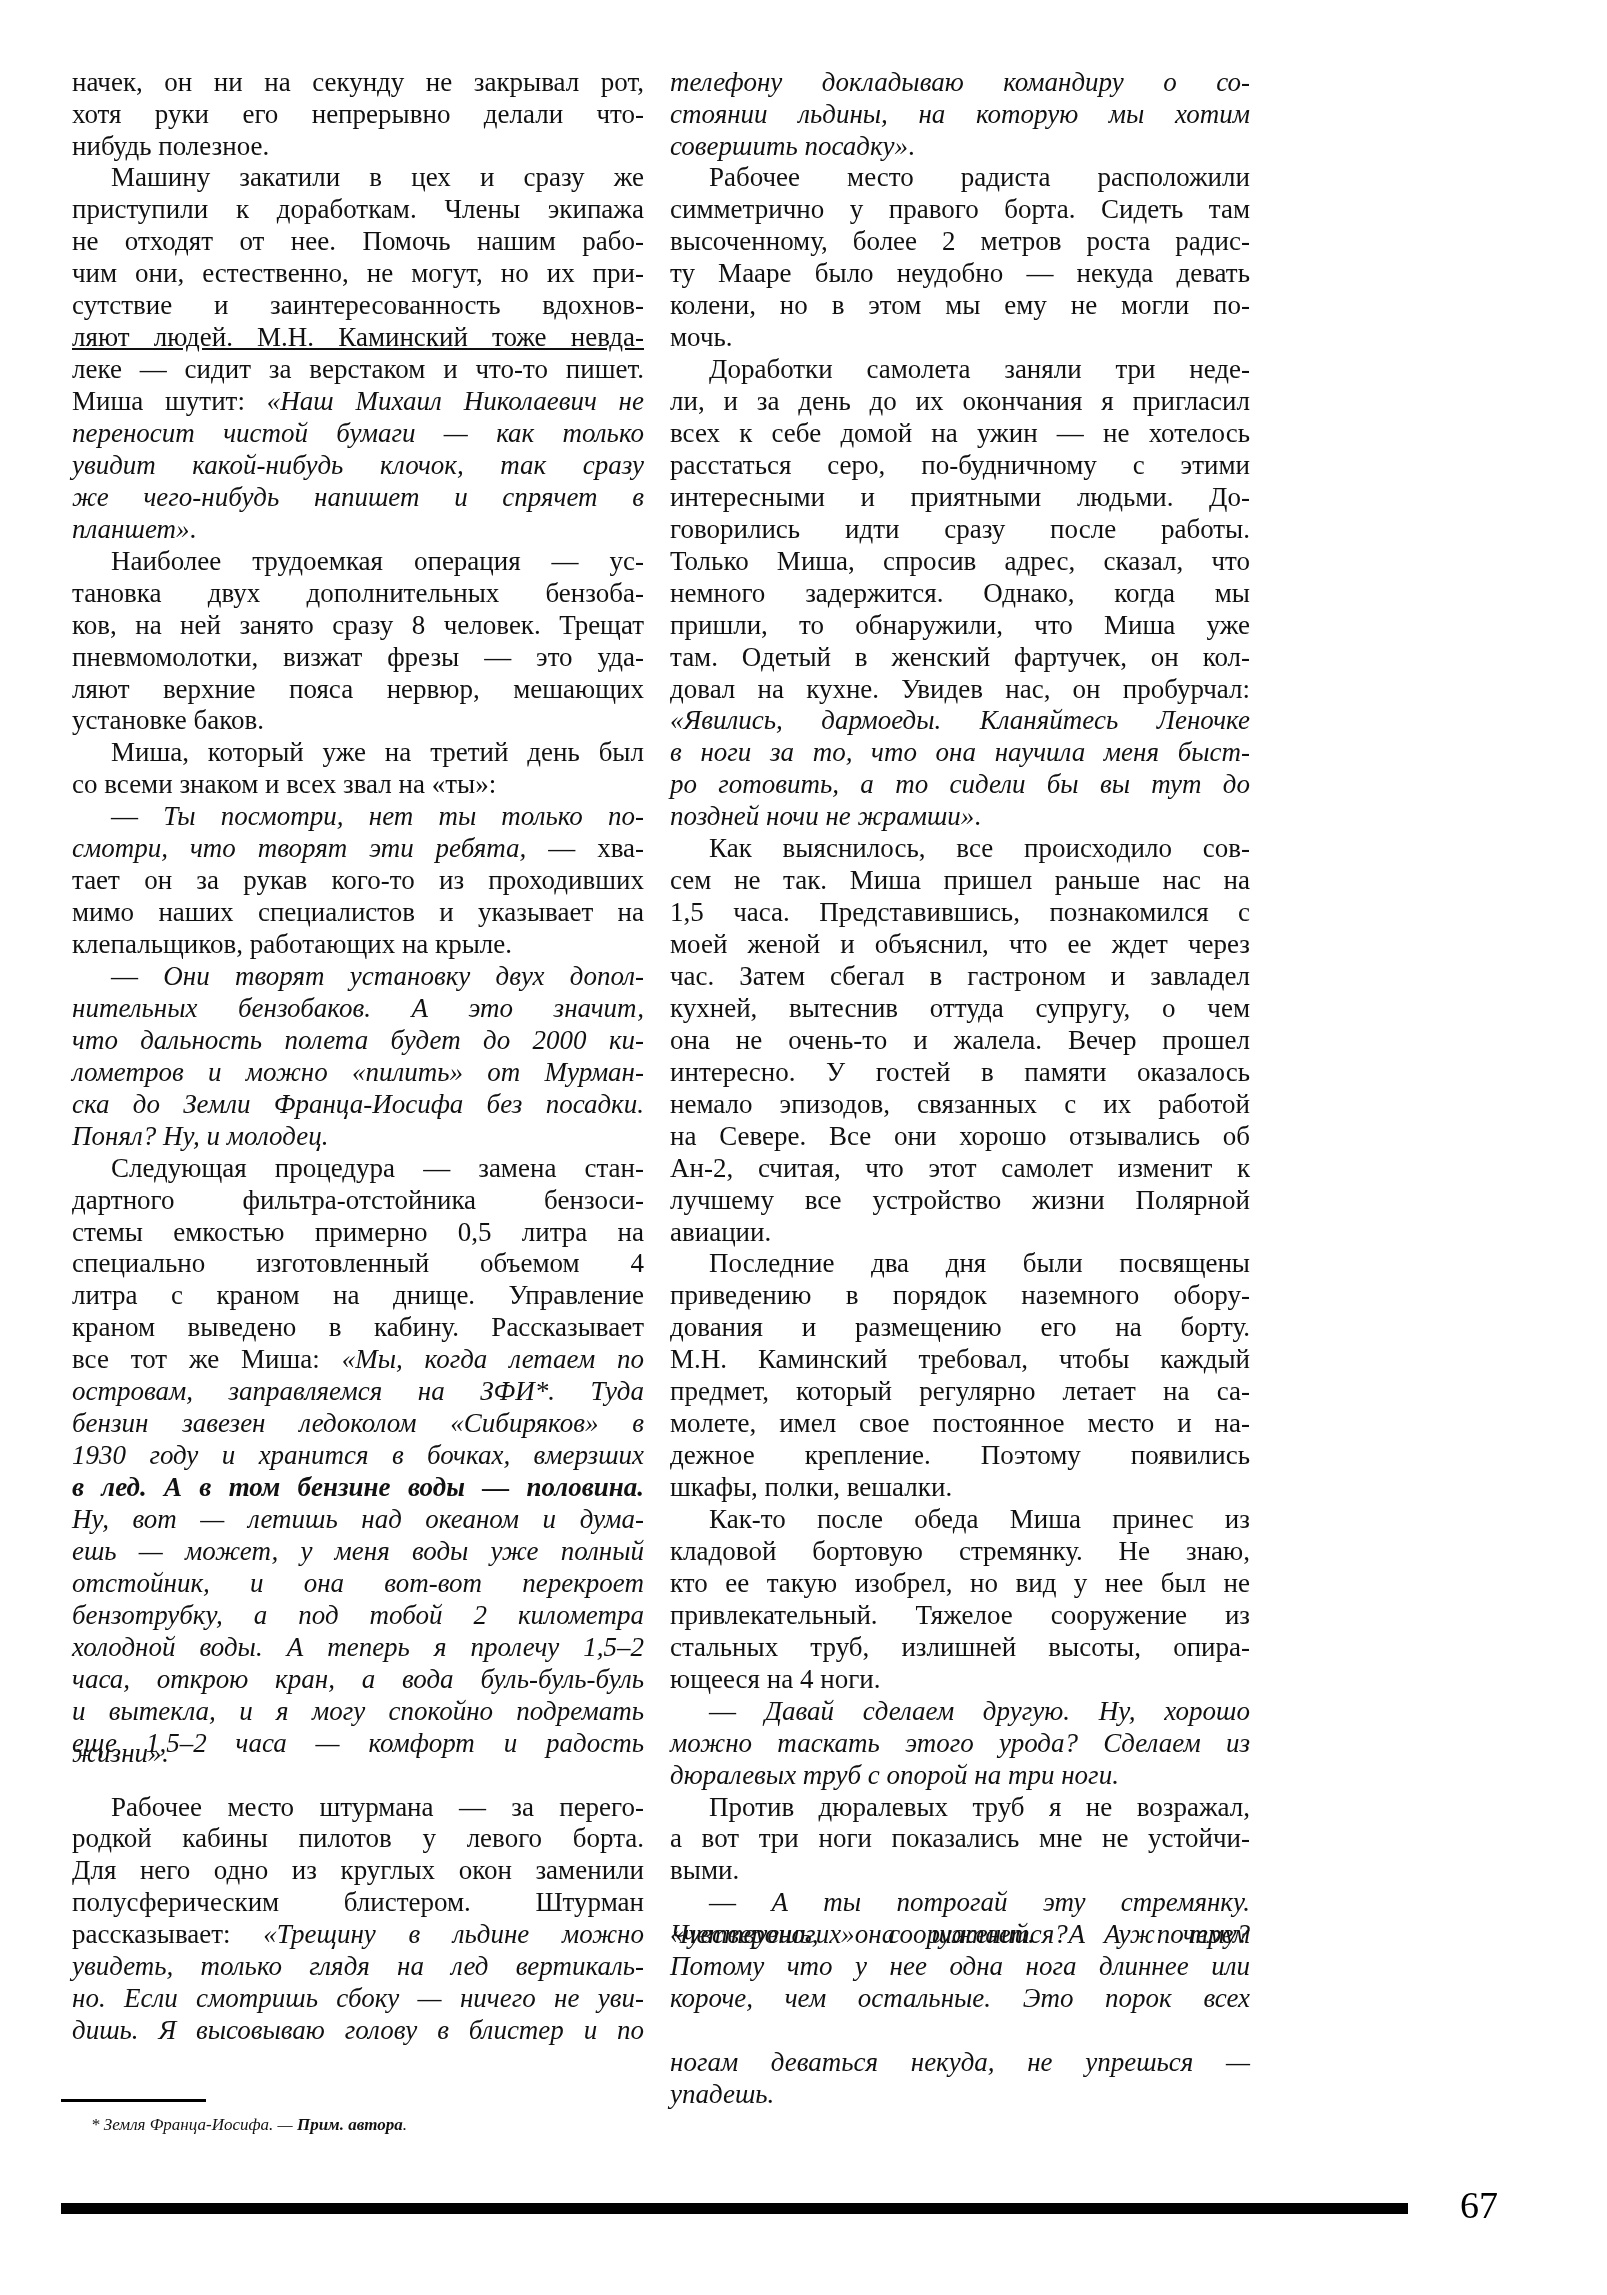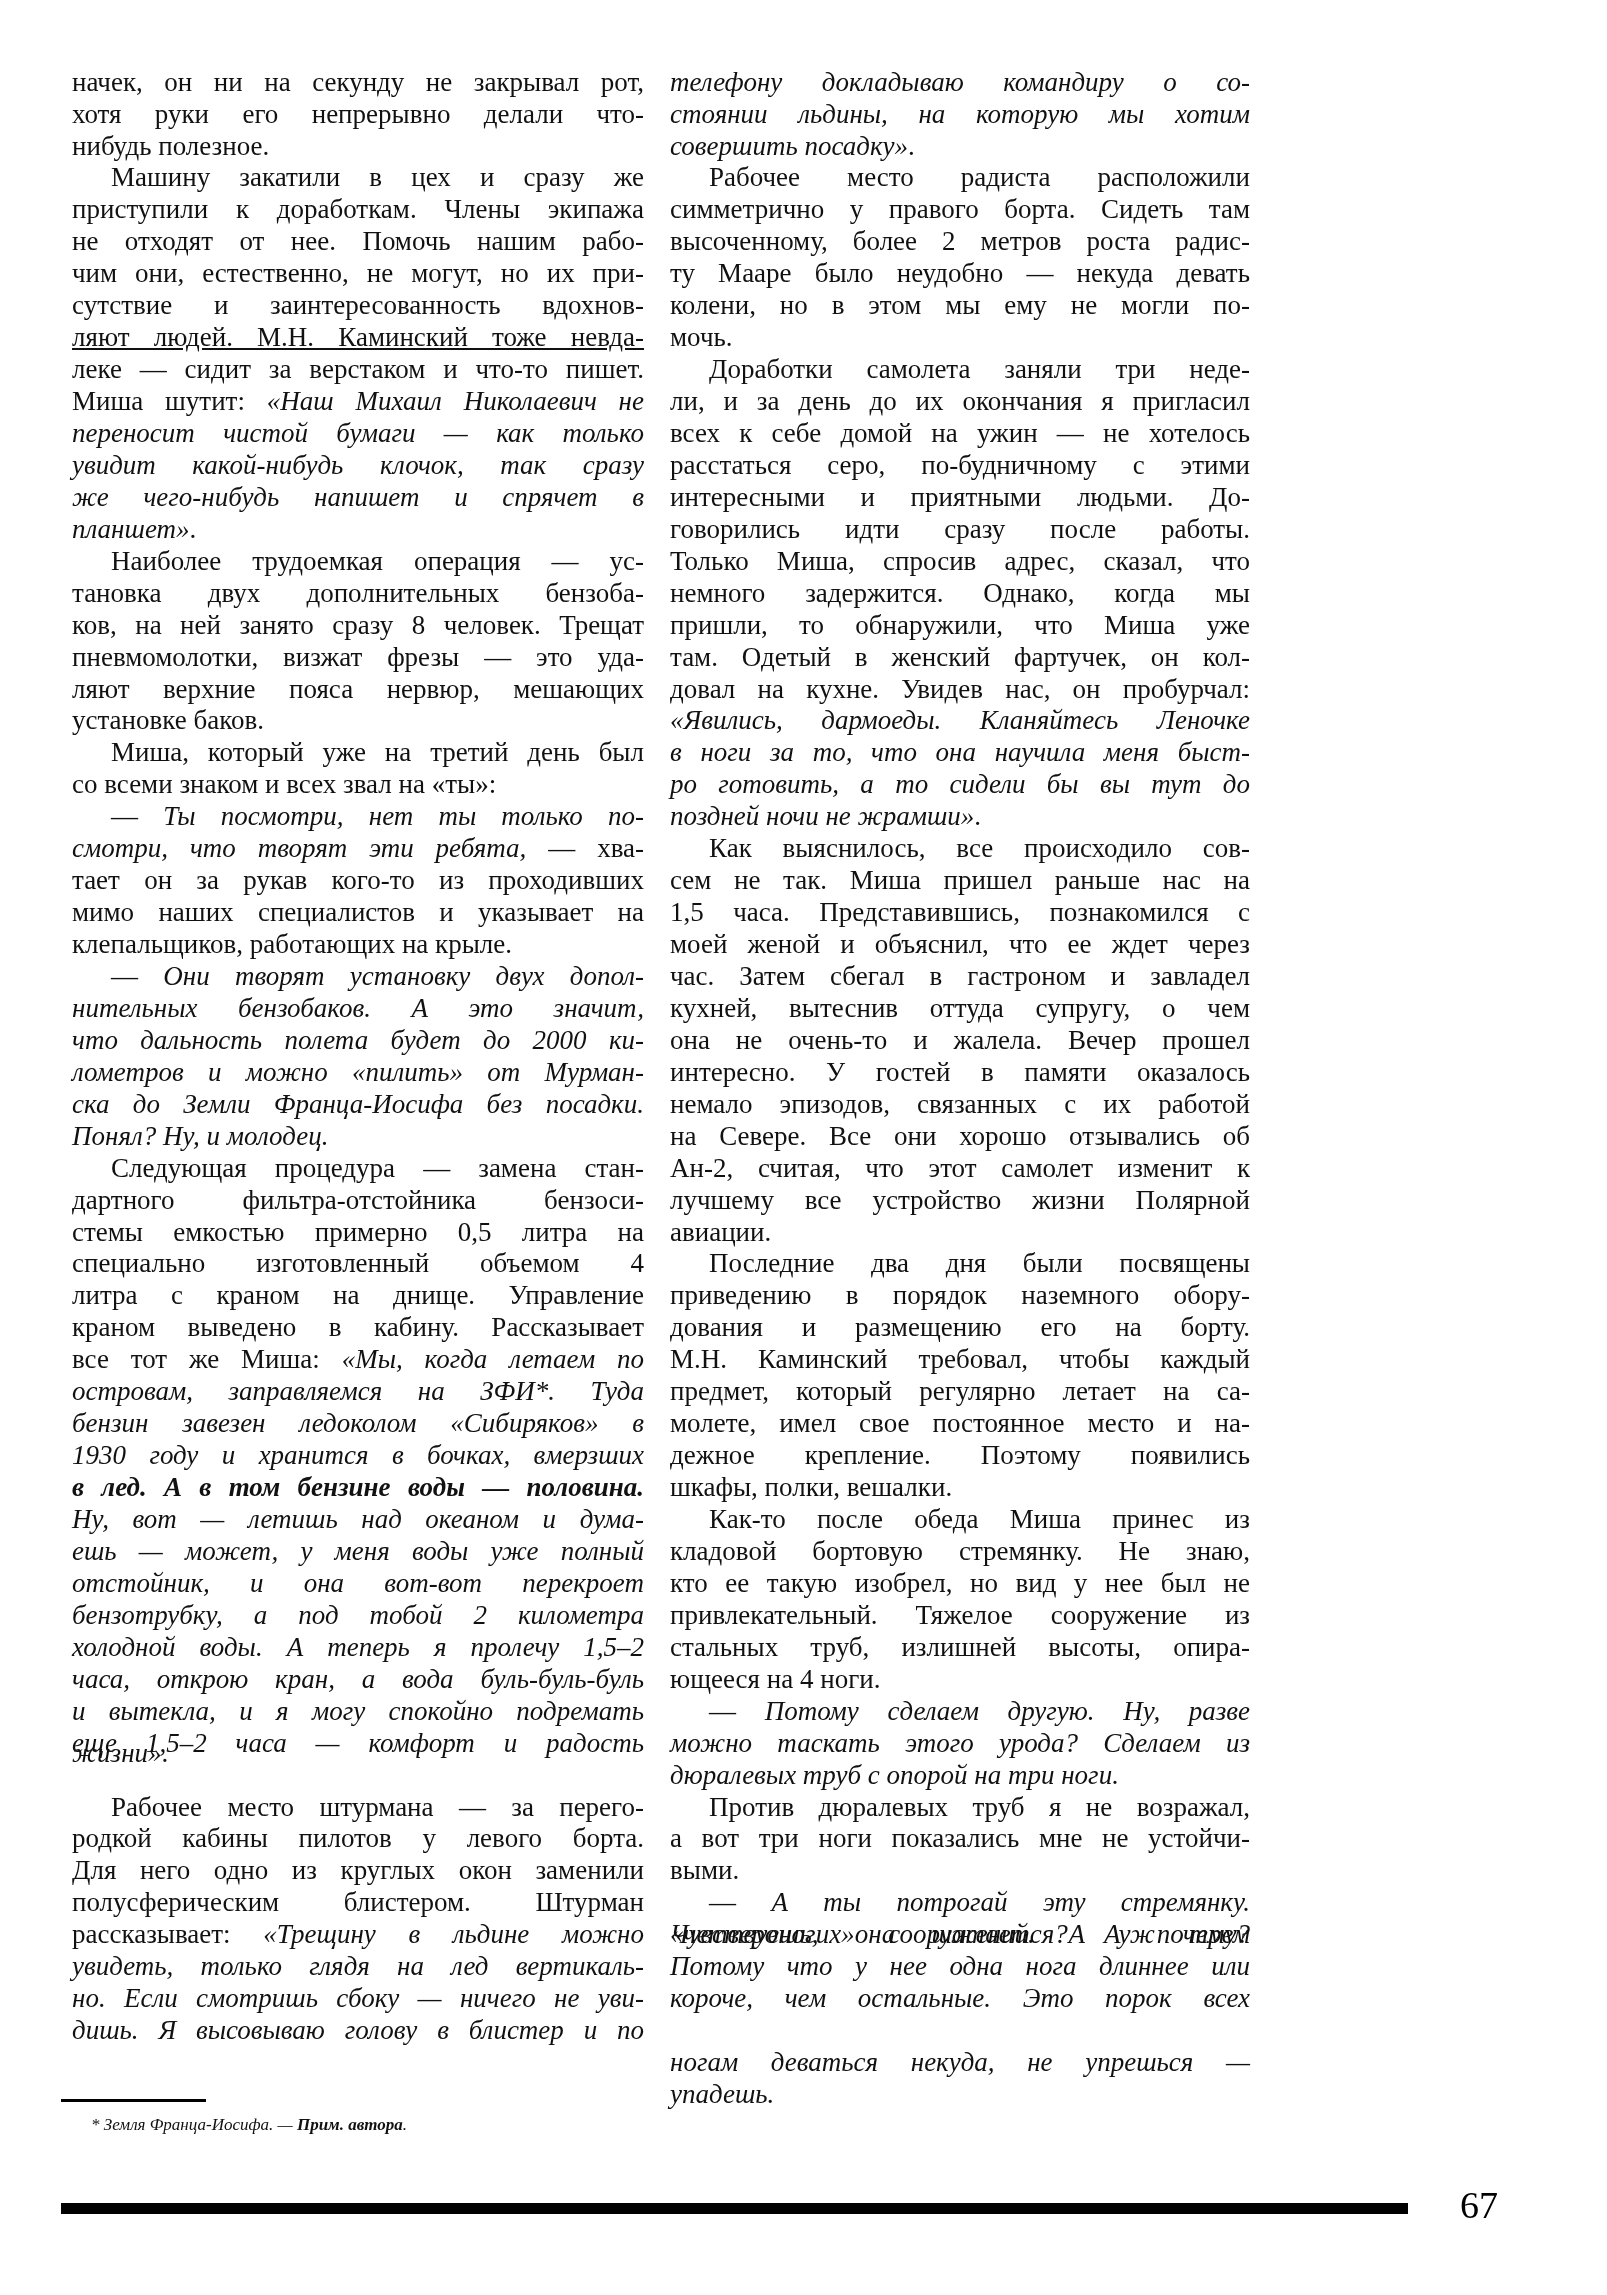--- a/index.html
+++ b/index.html
@@ -143,21 +143,21 @@
       <div class="line" style="top: 1375px;"><span>предмет, который регулярно летает на са-</span></div>
       <div class="line" style="top: 1407px;"><span>молете, имел свое постоянное место и на-</span></div>
       <div class="line" style="top: 1439px;"><span>дежное крепление. Поэтому появились</span></div>
       <div class="line last" style="top: 1471px;"><span>шкафы, полки, вешалки.</span></div>
       <div class="line indent" style="top: 1503px;"><span>Как-то после обеда Миша принес из</span></div>
       <div class="line" style="top: 1535px;"><span>кладовой бортовую стремянку. Не знаю,</span></div>
       <div class="line" style="top: 1567px;"><span>кто ее такую изобрел, но вид у нее был не</span></div>
       <div class="line" style="top: 1599px;"><span>привлекательный. Тяжелое сооружение из</span></div>
       <div class="line" style="top: 1631px;"><span>стальных труб, излишней высоты, опира-</span></div>
       <div class="line last" style="top: 1663px;"><span>ющееся на 4 ноги.</span></div>
-      <div class="line indent" style="top: 1695px;"><span>— </span><span class="it">Потому сделаем другую. Ну, разве</span></div>
+      <div class="line indent" style="top: 1695px;"><span>— </span><span class="it">Давай сделаем другую. Ну, хорошо</span></div>
       <div class="line" style="top: 1727px;"><span class="it">можно таскать этого урода? Сделаем из</span></div>
       <div class="line last" style="top: 1759px;"><span class="it">дюралевых труб с опорой на три ноги.</span></div>
       <div class="line indent" style="top: 1791px;"><span>Против дюралевых труб я не возражал,</span></div>
       <div class="line" style="top: 1822px;"><span>а вот три ноги показались мне не устойчи-</span></div>
       <div class="line last" style="top: 1854px;"><span>выми.</span></div>
       <div class="line indent" style="top: 1886px;"><span>— </span><span class="it">А ты потрогай эту стремянку.</span></div>
       <div class="line" style="top: 1918px;"><span class="it">Чувствуешь, она шатается? А почему?</span></div>
       <div class="line" style="top: 1950px;"><span class="it">Потому что у нее одна нога длиннее или</span></div>
       <div class="line" style="top: 1982px;"><span class="it">короче, чем остальные. Это порок всех</span></div>
       <div class="line" style="top: 1918px;"><span class="it">«четвероногих» сооружений. А уж трем</span></div>

